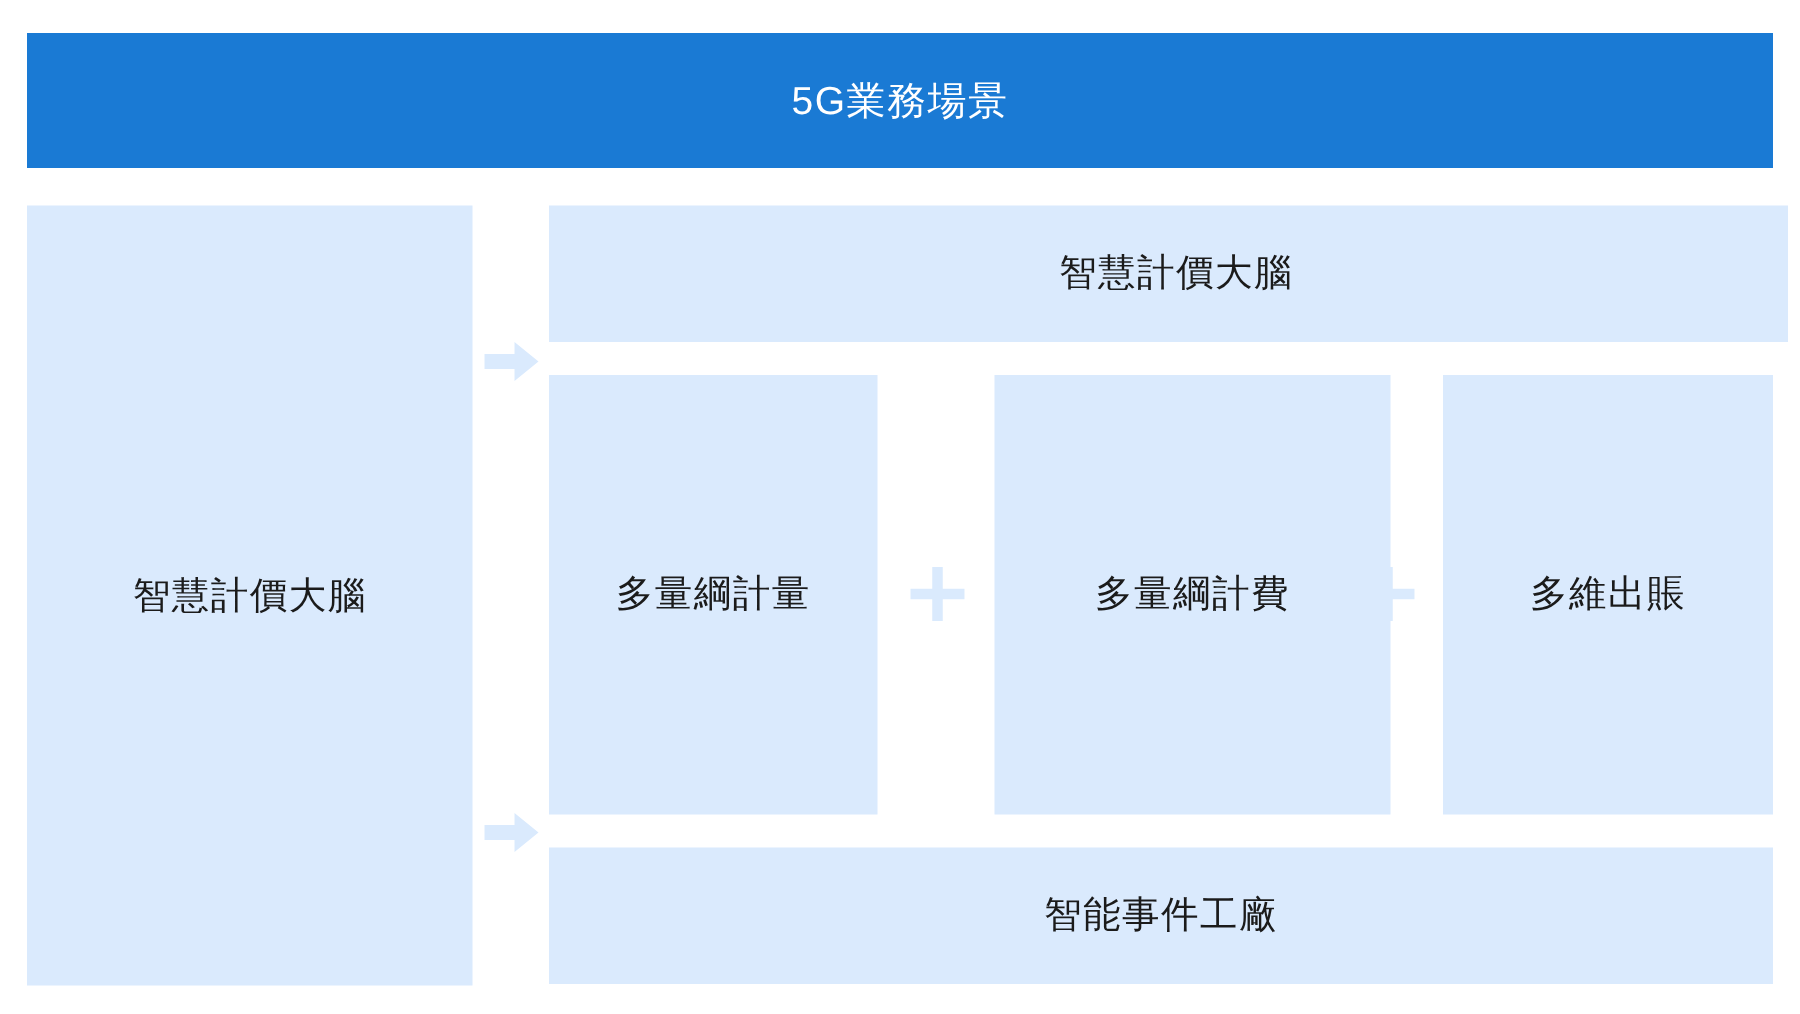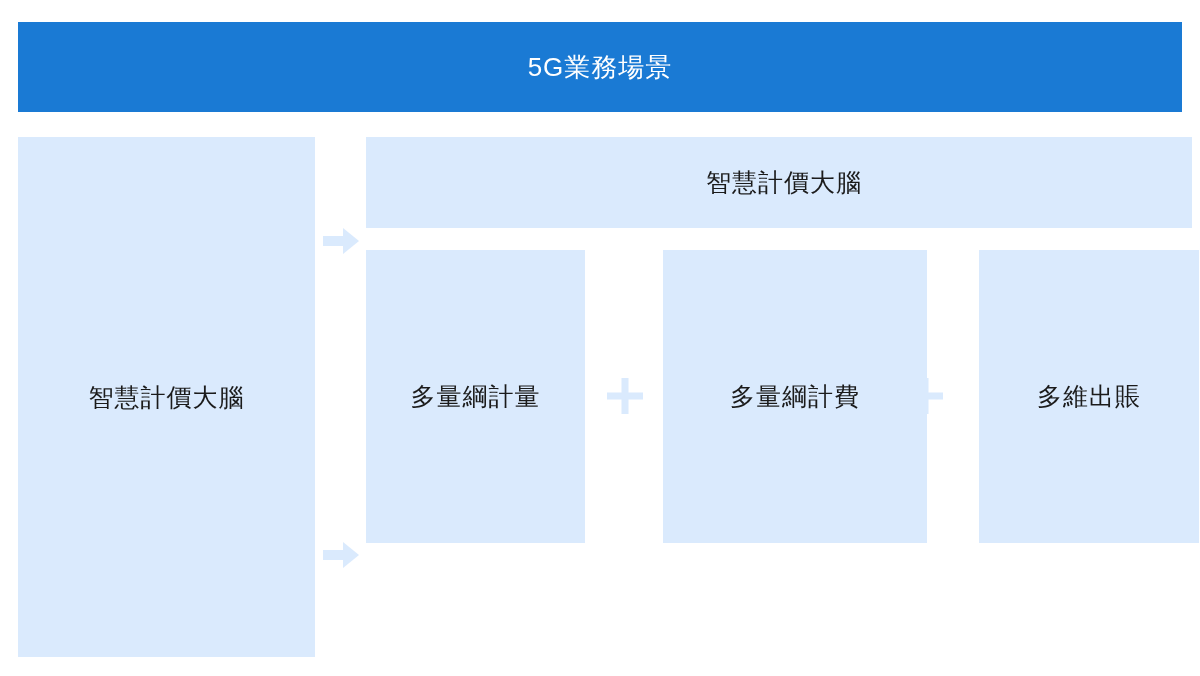--- a/index.html
+++ b/index.html
@@ -115,21 +115,21 @@
     position: absolute;
     top: 0;
     height: 293px;
     background: #daeafd;
     display: flex;
     align-items: center;
     justify-content: center;
   }
   .capability-box.box-0 { left: 0px;   width: 219px; }
   .capability-box.box-1 { left: 297px; width: 264px; }
-  .capability-box.box-2 { left: 596px; width: 220px; margin-left: 17px; }
+  .capability-box.box-2 { left: 596px; width: 220px; }
   .capability-label {
     color: #1b1b1b;
     font-size: 25px;
     letter-spacing: 1px;
     line-height: 1;
     white-space: nowrap;
   }
 
   .plus-sign {
     position: absolute;
@@ -200,16 +200,19 @@
           </svg>
         </span>
       </div>
 
       <div class="capability-box box-2">
         <span class="capability-label">多維出賬</span>
       </div>
 
     </div>
 
+    <div class="band band-bottom">
+      <span class="band-label">智能事件工廠</span>
+    </div>
 
   </div>
 
 </div>
 
 </body></html>

